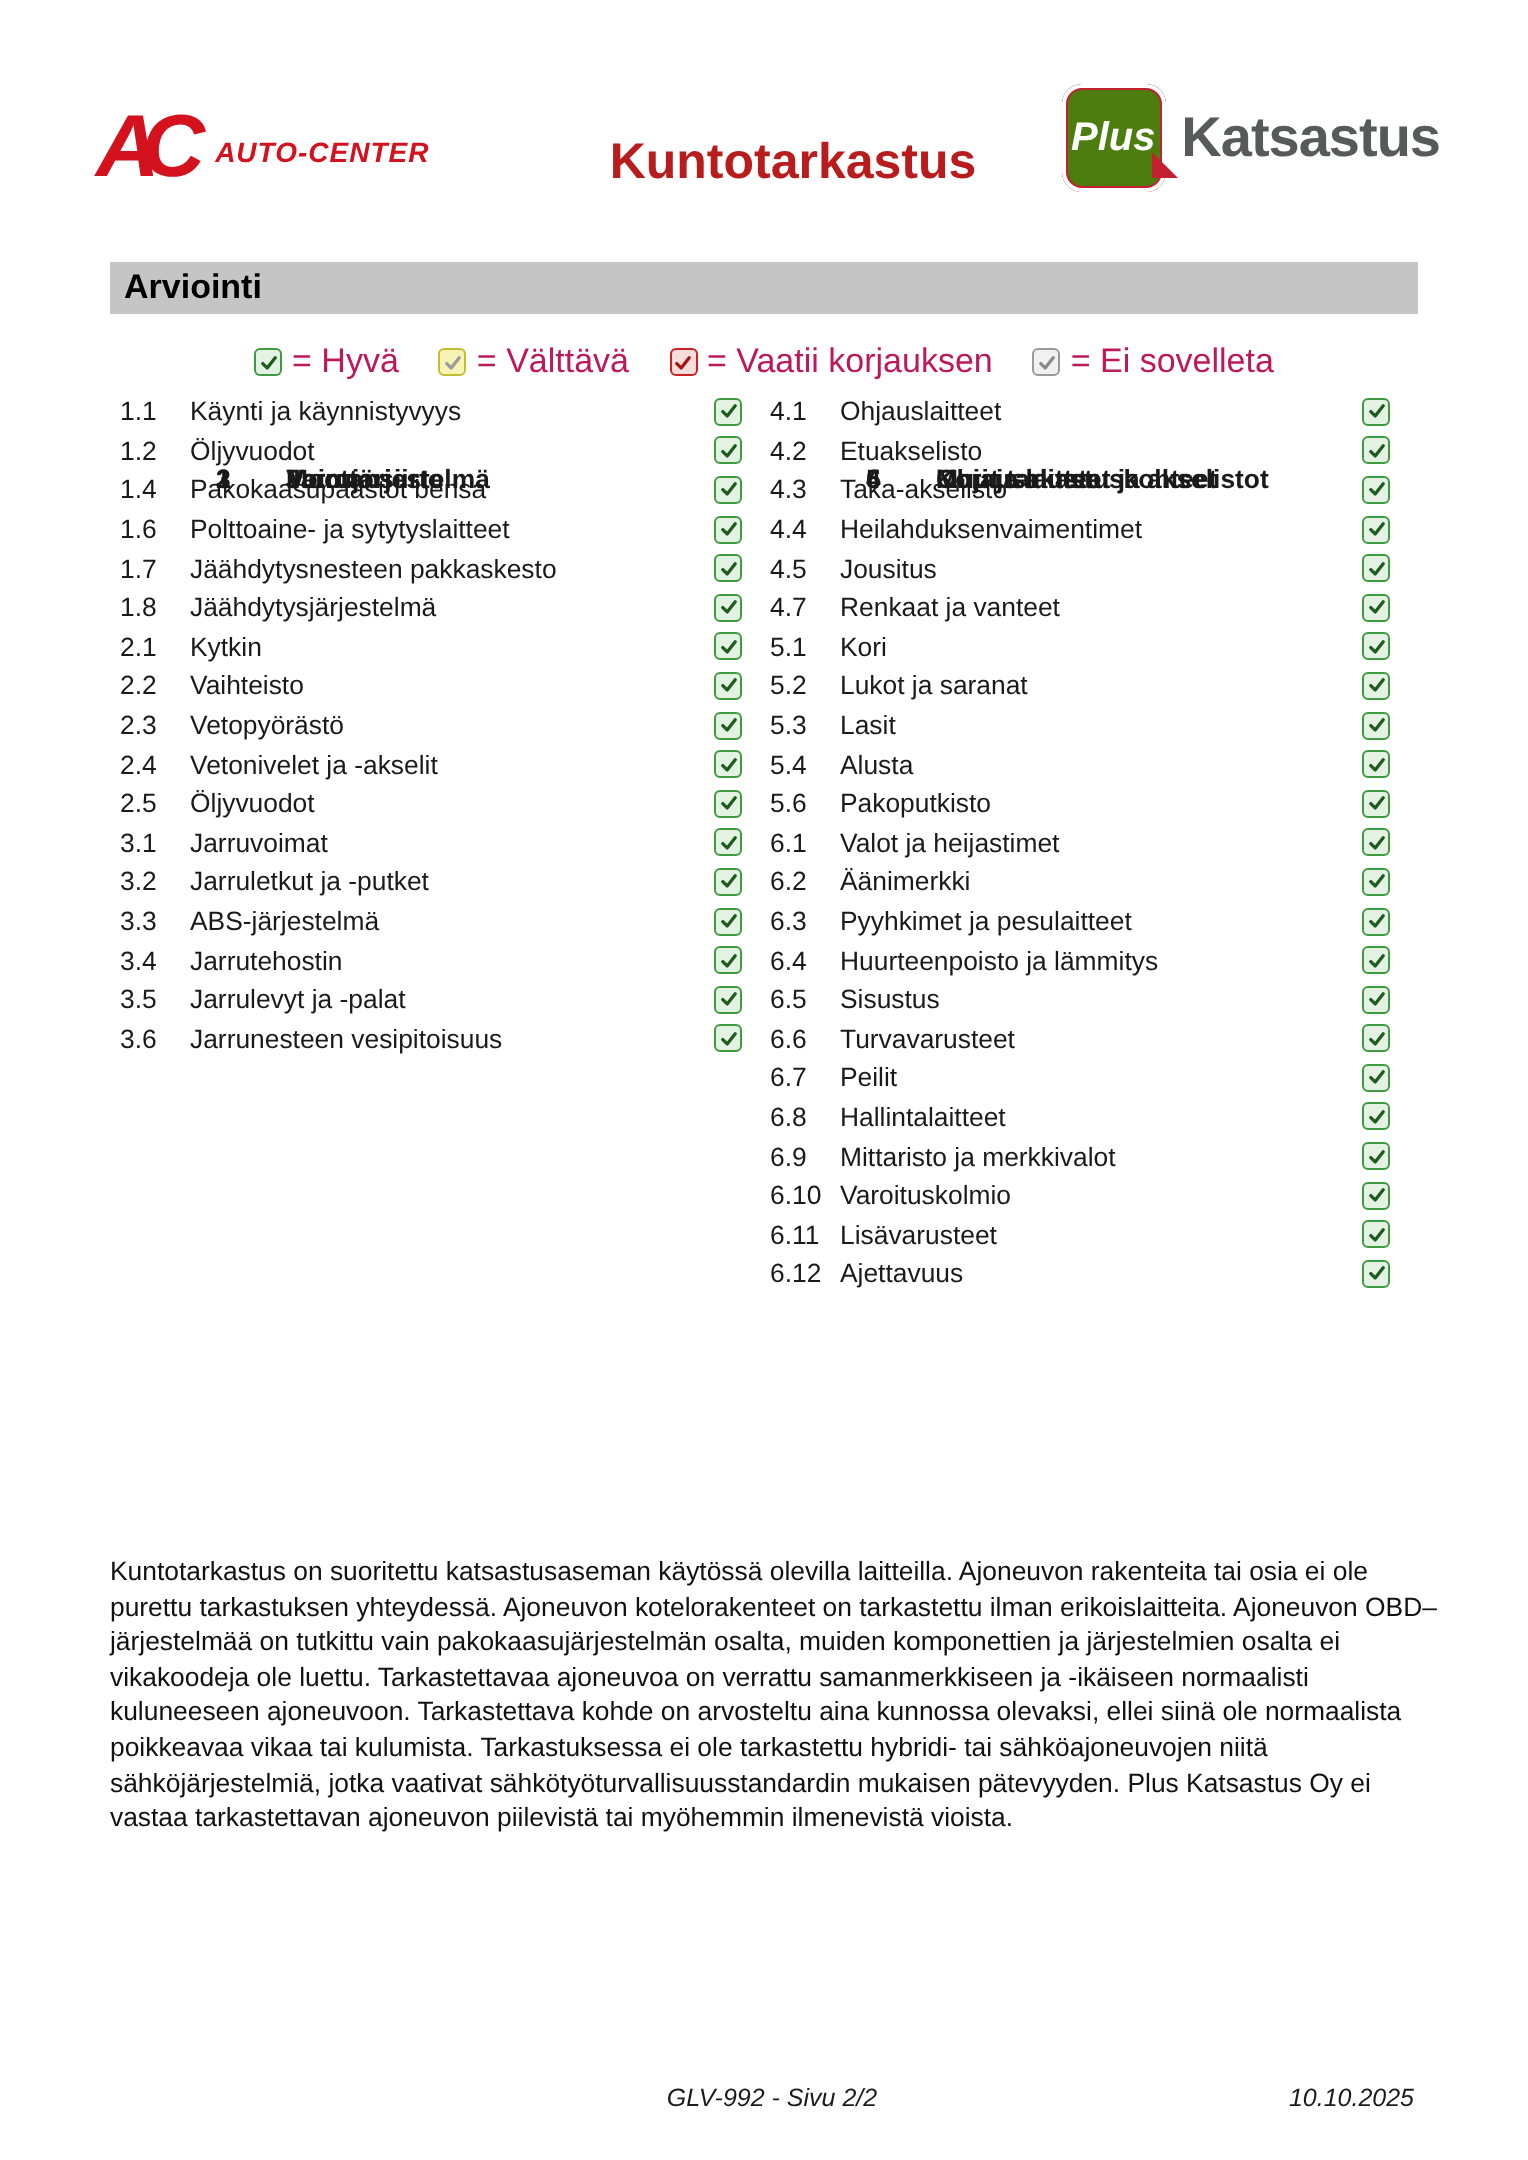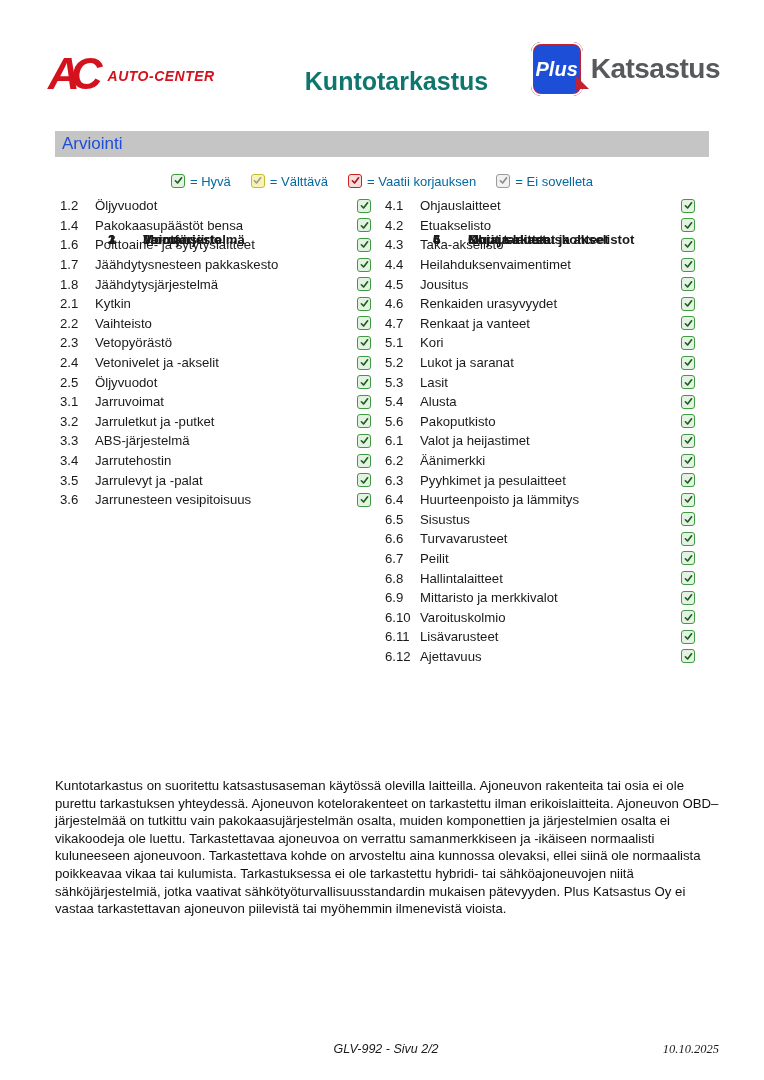--- a/index.html
+++ b/index.html
@@ -8,39 +8,39 @@
   .page { position:relative; width:764px; height:1080px; background:#fff; overflow:hidden; }
 
   
   .header { position:absolute; top:34px; left:48px; right:44px; height:62px;
             display:flex; align-items:flex-end; justify-content:space-between; }
   .ac-logo { display:flex; align-items:center; width:215px; }
   .ac-mark { font-size:44px; font-weight:bold; font-style:italic; color:#d3121e;
              letter-spacing:-9px; line-height:1; padding-right:14px; }
   .ac-name { font-size:14px; font-weight:bold; font-style:italic; color:#d3121e;
              text-transform:uppercase; letter-spacing:0.5px; margin-top:4px; }
-  .title { font-size:25px; font-weight:bold; color:#0f766e; text-align:center; }
+  .title { font-size:25px; font-weight:bold; color:#b91c1c; text-align:center; }
   .plus-logo { display:flex; align-items:center; width:190px; justify-content:flex-end; }
   .plus-badge { position:relative; display:flex; align-items:center; justify-content:center;
-                width:52px; height:54px; background:#1d4ed8; border-radius:10px;
+                width:52px; height:54px; background:#4d7c0f; border-radius:10px;
                 color:#fff; font-size:20px; font-weight:bold; font-style:italic;
                 box-shadow:inset 0 0 0 2px #fff, inset 0 0 0 3px #c32032; }
   .plus-badge::after { content:""; position:absolute; right:-6px; bottom:7px; width:0; height:0;
                        border-left:13px solid #c32032; border-top:13px solid transparent; }
   .plus-name { font-size:28px; font-weight:bold; color:#58595b; margin-left:8px; letter-spacing:-0.5px; }
 
   
   .section-bar { position:absolute; top:131px; left:55px; width:654px; height:26px;
                  background:#c5c5c5; display:flex; align-items:center; padding-left:7px; }
-  .section-bar span { font-size:17px; font-weight:normal; color:#1d4ed8; }
+  .section-bar span { font-size:17px; font-weight:bold; color:#000000; }
 
   
   .legend { position:absolute; top:171px; left:55px; width:654px; height:20px;
             display:flex; align-items:center; justify-content:center; gap:20px; }
-  .legend-item { display:flex; align-items:flex-start; gap:5px; font-size:13px; color:#0369a1; }
+  .legend-item { display:flex; align-items:center; gap:5px; font-size:17px; color:#be185d; }
 
   
   .checkbox { display:inline-flex; align-items:center; justify-content:center;
               width:14px; height:14px; border:1.5px solid; border-radius:3px; flex:0 0 auto; }
   .checkbox svg { width:11px; height:11px; display:block; }
 
   
   .checklist { position:absolute; top:196px; left:55px; width:655px; }
   .col { position:absolute; top:0; }
   .col-left  { left:0;    width:325px; }
@@ -53,21 +53,21 @@
   .col-right .row { padding-right:15px; }
 
   
   .disclaimer { position:absolute; top:777px; left:55px; width:666px;
                 font-size:13.2px; line-height:17.6px; color:#111; }
 
   
   .footer { position:absolute; top:1042px; left:0; width:764px; height:16px;
             font-size:12.5px; font-style:italic; color:#1a1a1a; }
   .footer .page-info { position:absolute; left:4px; width:100%; text-align:center; }
-  .footer .date { position:absolute; right:45px;font-family:Liberation Serif, serif; }
+  .footer .date { position:absolute; right:57px; }
 </style>
 </head>
 <body>
 
 <div class="page">
 
   <div class="header">
     <div class="ac-logo">
       <span class="ac-mark">AC</span>
       <span class="ac-name">Auto-Center</span>
@@ -118,20 +118,29 @@
       </span>
     </div>
 
   <div class="checklist">
     <div class="col col-left" id="col-left">
         <div class="row header">
           <span class="num">1</span>
           <span class="label">Moottori</span>
         </div>
         <div class="row">
+          <span class="num">1.1</span>
+          <span class="label">Käynti ja käynnistyvyys</span>
+          <span class="checkbox" style="border-color: rgb(63, 155, 63); background: rgb(228, 242, 228);">
+            <svg viewBox="0 0 12 12">
+              <path d="M2.6 6.3 L5 8.7 L9.4 3.1" fill="none" stroke="#1d5c1d" stroke-width="1.8" stroke-linecap="round" stroke-linejoin="round"></path>
+            </svg>
+          </span>
+        </div>
+        <div class="row">
           <span class="num">1.2</span>
           <span class="label">Öljyvuodot</span>
           <span class="checkbox" style="border-color: rgb(63, 155, 63); background: rgb(228, 242, 228);">
             <svg viewBox="0 0 12 12">
               <path d="M2.6 6.3 L5 8.7 L9.4 3.1" fill="none" stroke="#1d5c1d" stroke-width="1.8" stroke-linecap="round" stroke-linejoin="round"></path>
             </svg>
           </span>
         </div>
         <div class="row">
           <span class="num">1.4</span>
@@ -321,29 +330,20 @@
         <div class="row">
           <span class="num">4.5</span>
           <span class="label">Jousitus</span>
           <span class="checkbox" style="border-color: rgb(63, 155, 63); background: rgb(228, 242, 228);">
             <svg viewBox="0 0 12 12">
               <path d="M2.6 6.3 L5 8.7 L9.4 3.1" fill="none" stroke="#1d5c1d" stroke-width="1.8" stroke-linecap="round" stroke-linejoin="round"></path>
             </svg>
           </span>
         </div>
         <div class="row">
-          <span class="num">4.6</span>
-          <span class="label">Renkaiden urasyvyydet</span>
-          <span class="checkbox" style="border-color: rgb(63, 155, 63); background: rgb(228, 242, 228);">
-            <svg viewBox="0 0 12 12">
-              <path d="M2.6 6.3 L5 8.7 L9.4 3.1" fill="none" stroke="#1d5c1d" stroke-width="1.8" stroke-linecap="round" stroke-linejoin="round"></path>
-            </svg>
-          </span>
-        </div>
-        <div class="row">
           <span class="num">4.7</span>
           <span class="label">Renkaat ja vanteet</span>
           <span class="checkbox" style="border-color: rgb(63, 155, 63); background: rgb(228, 242, 228);">
             <svg viewBox="0 0 12 12">
               <path d="M2.6 6.3 L5 8.7 L9.4 3.1" fill="none" stroke="#1d5c1d" stroke-width="1.8" stroke-linecap="round" stroke-linejoin="round"></path>
             </svg>
           </span>
         </div>
         <div class="row header">
           <span class="num">5</span>

